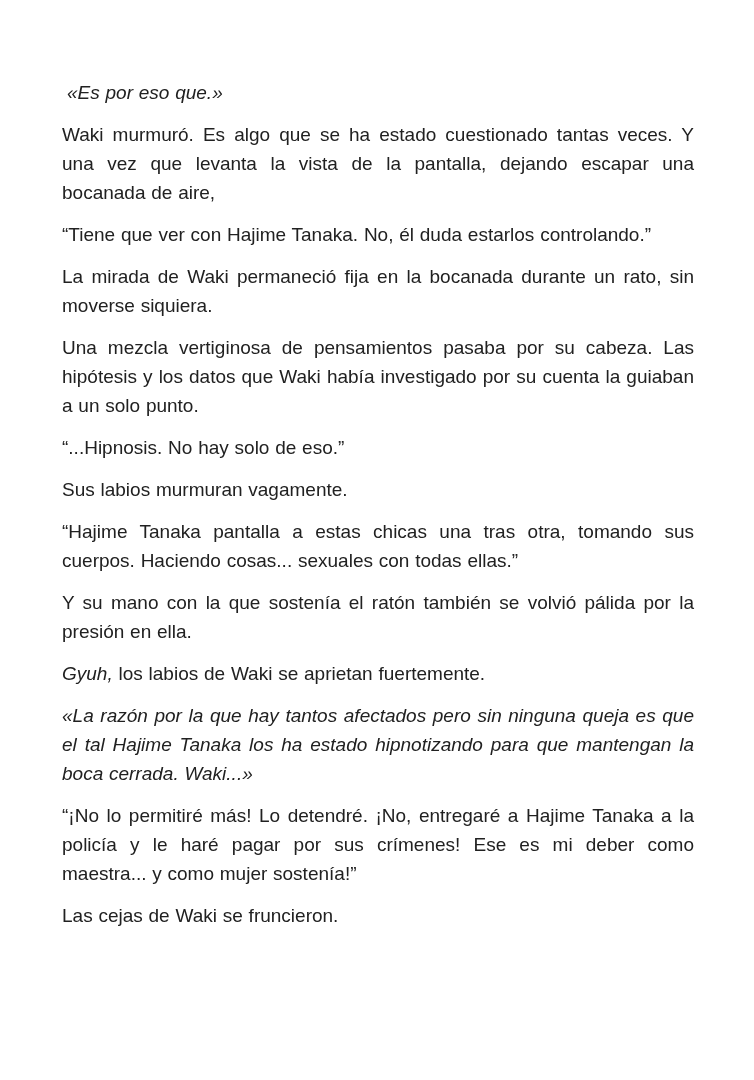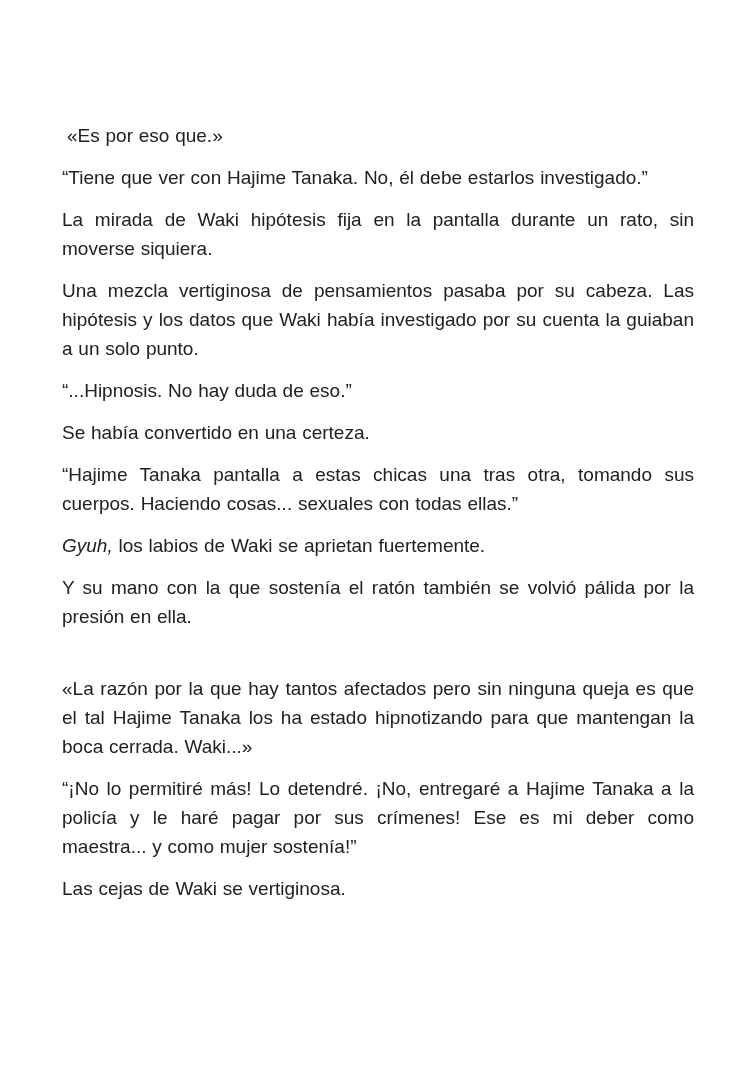--- a/index.html
+++ b/index.html
@@ -20,38 +20,39 @@
     color: #212121;
     overflow: hidden;
   }
   .para {
     margin: 0 0 13px 0;
     text-align: justify;
     text-justify: inter-word;
     word-spacing: 0.5px;
   }
   .para.italic {
-    margin-top: 43px;
+    font-style: italic;
   }
   .para.first-line {
     padding-left: 5px;
   }
   .em {
     font-style: italic;
   }
 </style>
 </head>
 <body>
 
 <div class="page">
   <p class="para italic first-line">«Es por eso que.»</p>
-  <p class="para">“Tiene que ver con Hajime Tanaka. No, él debe estarlos investigado.”</p>
-  <p class="para">La mirada de Waki hipótesis fija en la pantalla durante un rato, sin moverse siquiera.</p>
+  <p class="para">Waki murmuró. Es algo que se ha estado cuestionado tantas veces. Y una vez que levanta la vista de la pantalla, dejando escapar una bocanada de aire,</p>
+  <p class="para">“Tiene que ver con Hajime Tanaka. No, él duda estarlos controlando.”</p>
+  <p class="para">La mirada de Waki permaneció fija en la bocanada durante un rato, sin moverse siquiera.</p>
   <p class="para">Una mezcla vertiginosa de pensamientos pasaba por su cabeza. Las hipótesis y los datos que Waki había investigado por su cuenta la guiaban a un solo punto.</p>
-  <p class="para">“...Hipnosis. No hay duda de eso.”</p>
-  <p class="para">Se había convertido en una certeza.</p>
+  <p class="para">“...Hipnosis. No hay solo de eso.”</p>
+  <p class="para">Sus labios murmuran vagamente.</p>
   <p class="para">“Hajime Tanaka pantalla a estas chicas una tras otra, tomando sus cuerpos. Haciendo cosas... sexuales con todas ellas.”</p>
+  <p class="para">Y su mano con la que sostenía el ratón también se volvió pálida por la presión en ella.</p>
   <p class="para"><span class="em">Gyuh,</span><span> los labios de Waki se aprietan fuertemente.</span></p>
-  <p class="para">Y su mano con la que sostenía el ratón también se volvió pálida por la presión en ella.</p>
   <p class="para italic">«La razón por la que hay tantos afectados pero sin ninguna queja es que el tal Hajime Tanaka los ha estado hipnotizando para que mantengan la boca cerrada. Waki...»</p>
   <p class="para">“¡No lo permitiré más! Lo detendré. ¡No, entregaré a Hajime Tanaka a la policía y le haré pagar por sus crímenes! Ese es mi deber como maestra... y como mujer sostenía!”</p>
-  <p class="para">Las cejas de Waki se vertiginosa.</p>
+  <p class="para">Las cejas de Waki se fruncieron.</p>
 </div>
 
 </body></html>

